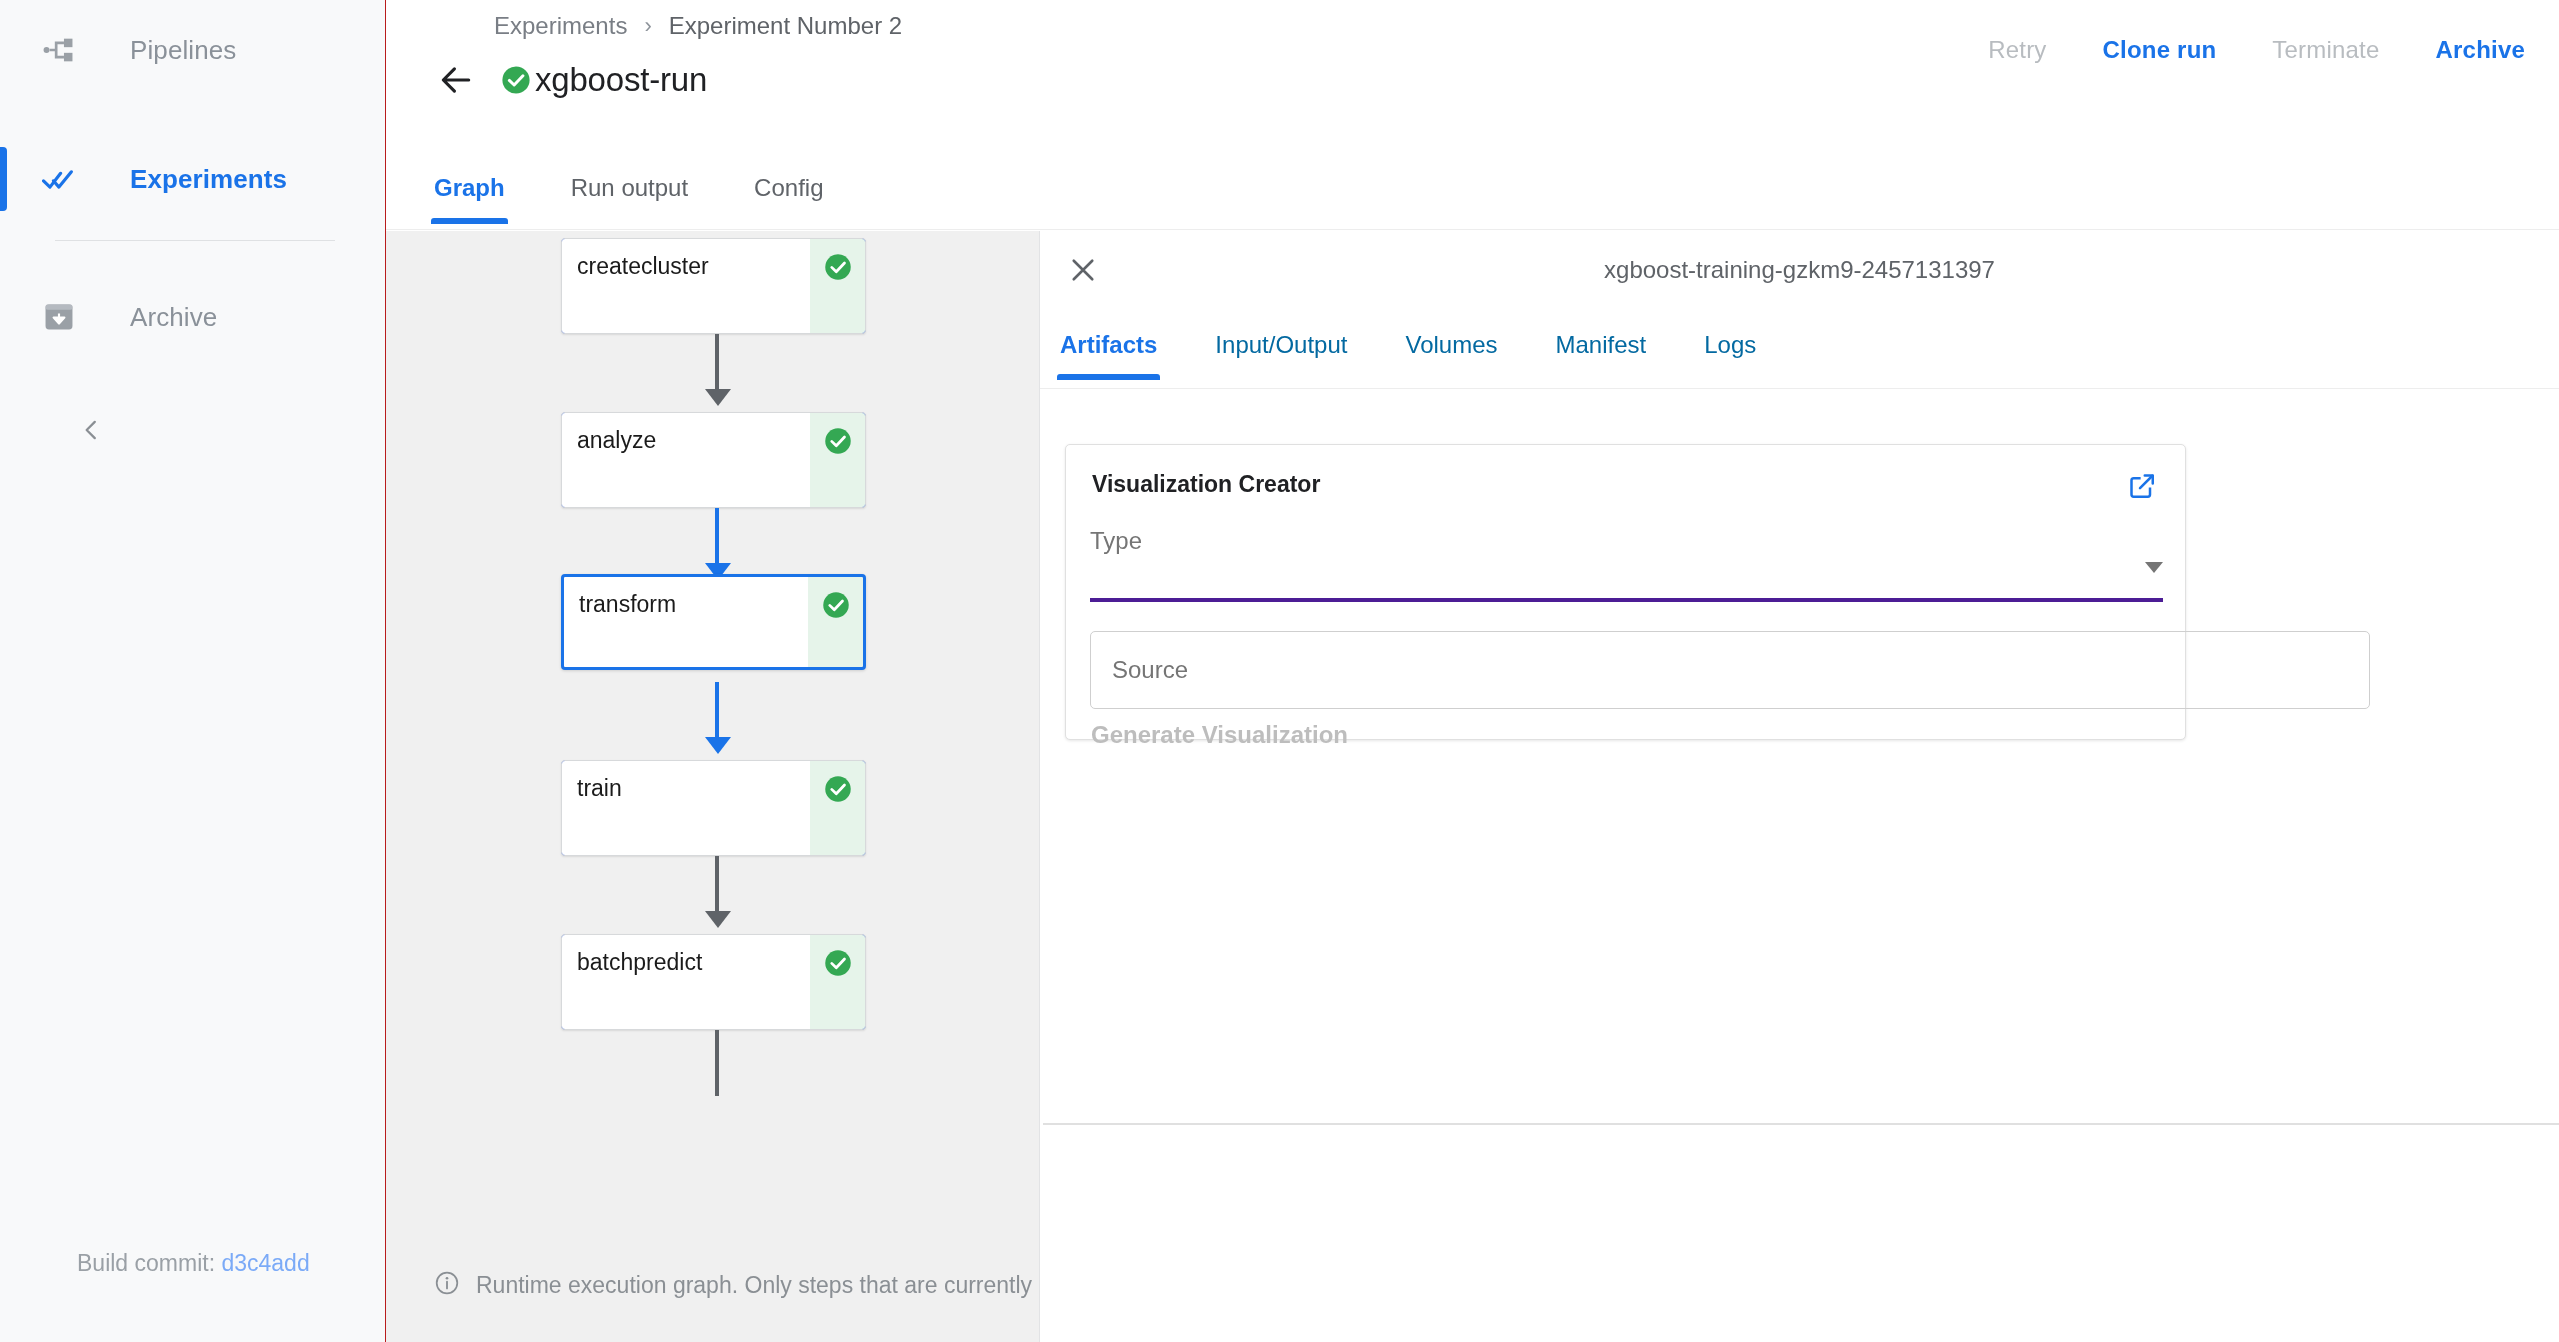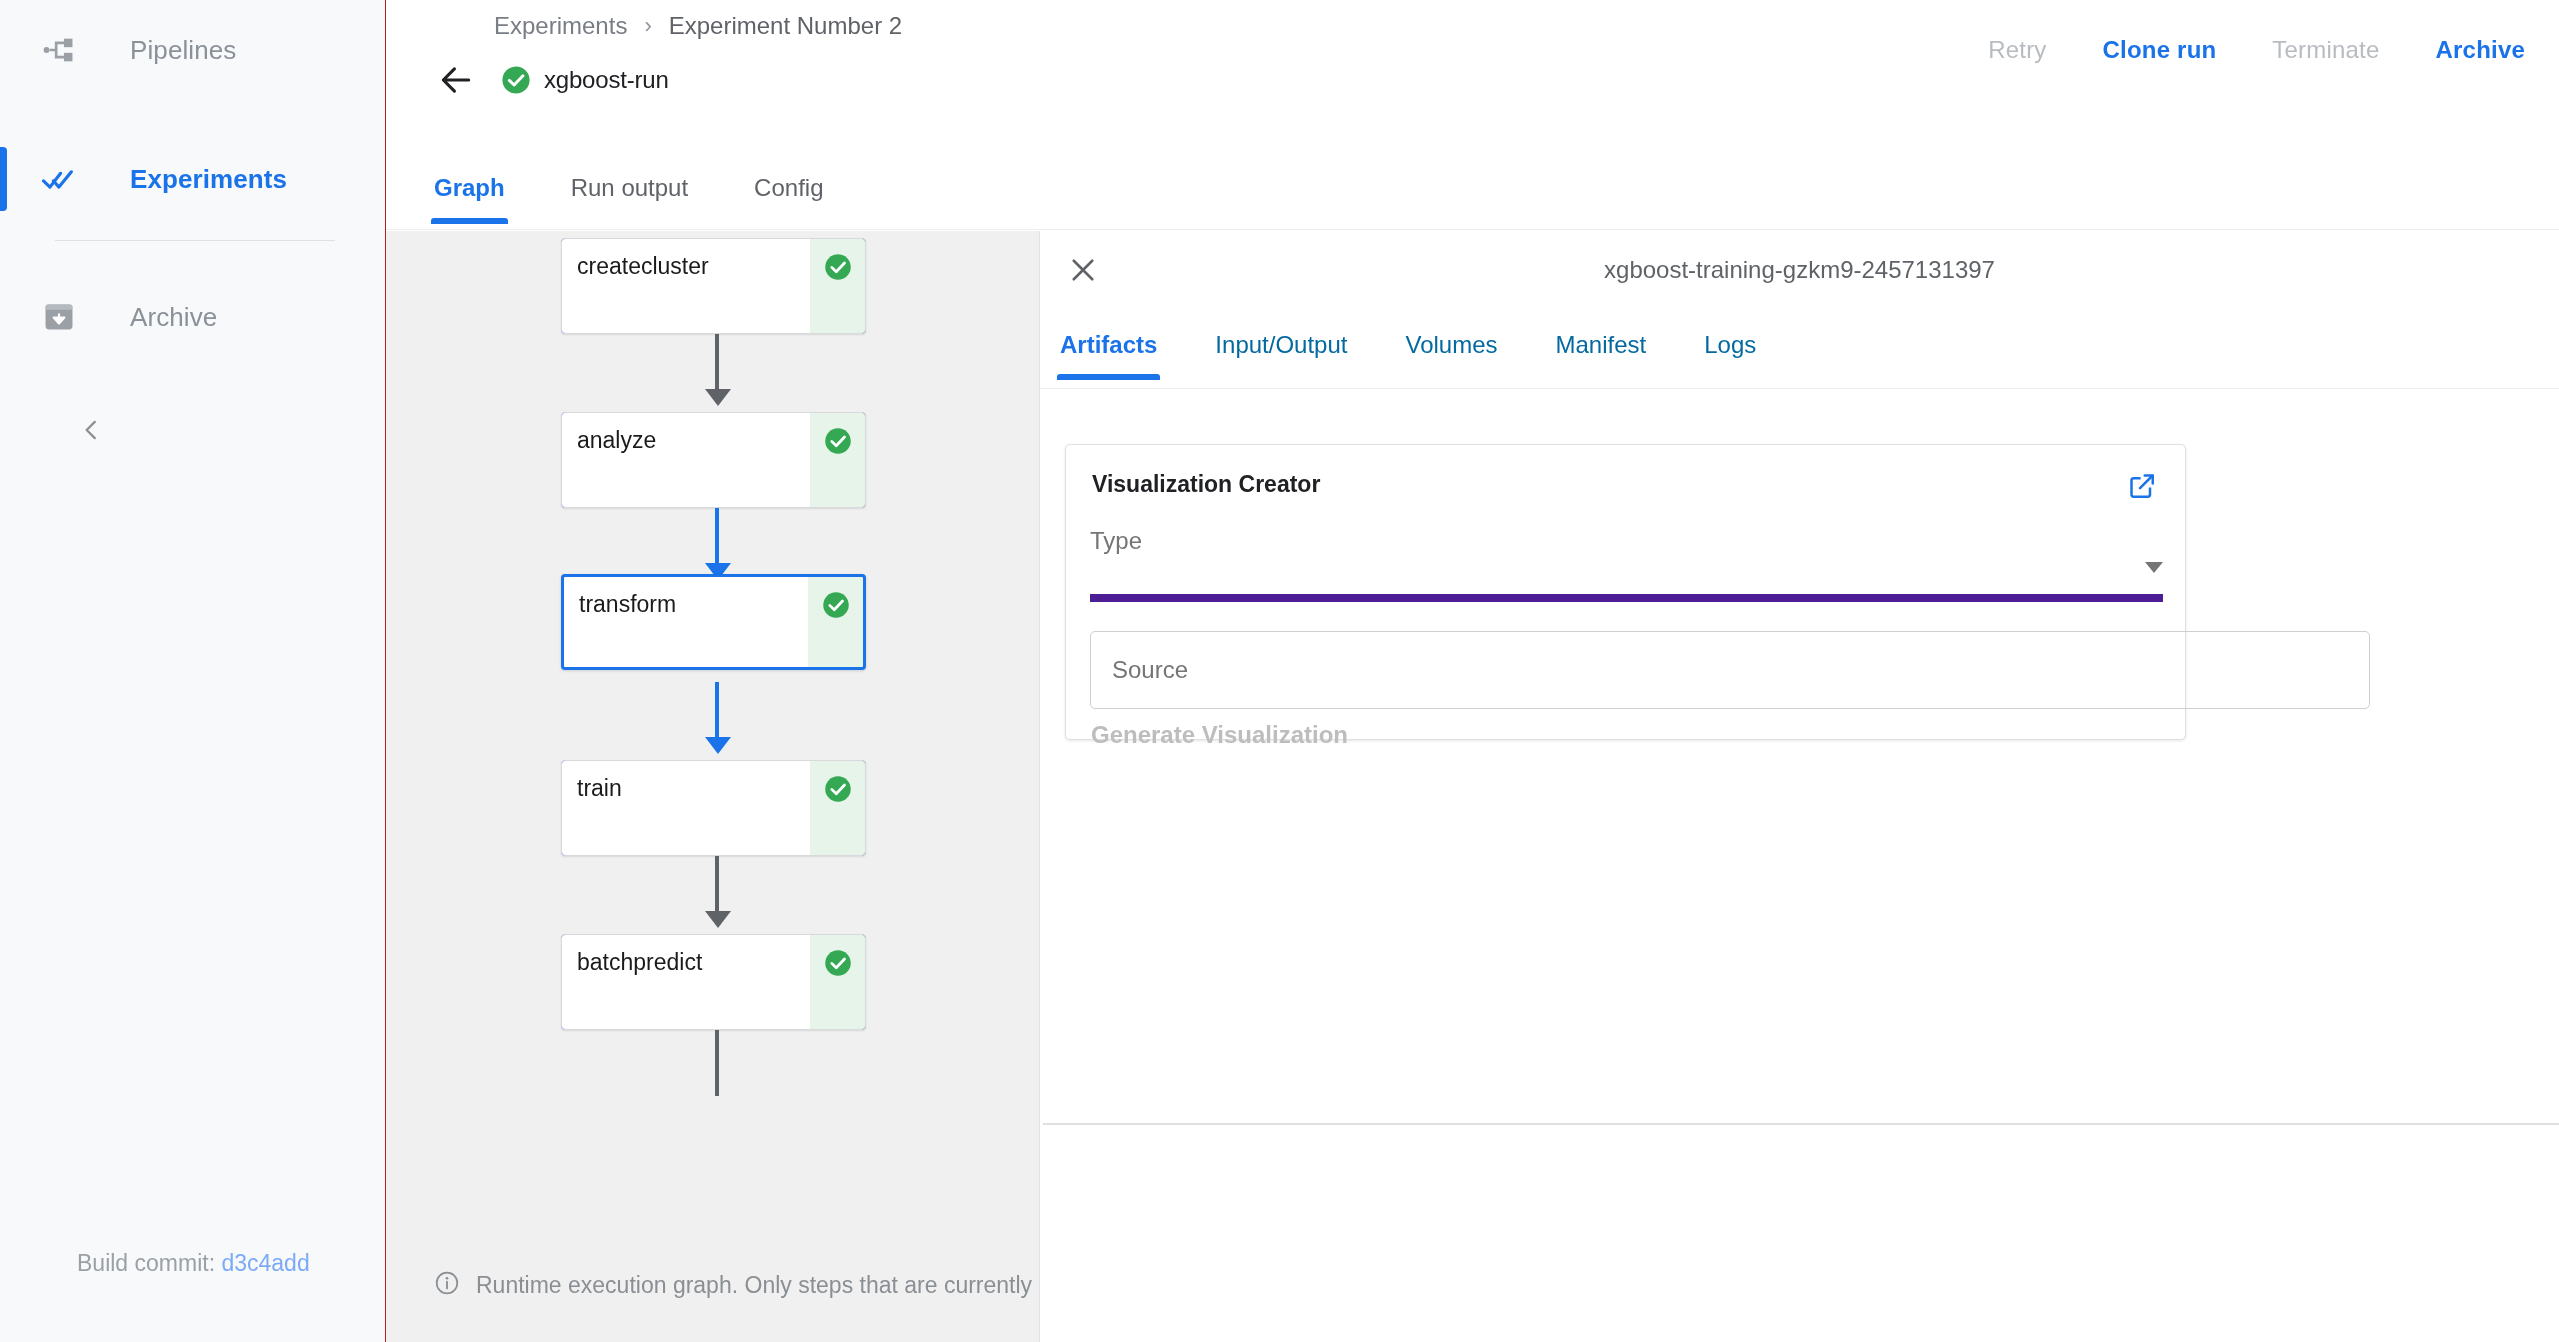--- a/index.html
+++ b/index.html
@@ -113,22 +113,22 @@
     height: 52px;
   }
   #back-arrow {
     margin-left: 48px;
     width: 44px; height: 44px;
     display: flex; align-items: center; justify-content: center;
     cursor: pointer;
   }
   #run-status-icon { margin-left: 22px; display: flex; align-items: center; }
   #page-title {
-    margin-left: 12px;
-    font-size: 24px;
+    margin-left: 3px;
+    font-size: 33px;
     color: #202124;
     letter-spacing: -0.2px;
     white-space: nowrap;
   }
 
   
   #header-actions {
     position: absolute;
     right: 34px; top: 22px;
     display: flex;
@@ -336,21 +336,21 @@
     right: 22px; top: 20px;
     width: 42px; height: 42px;
     display: flex; align-items: center; justify-content: center;
     cursor: pointer;
   }
   #type-select {
     position: absolute;
     left: 24px; top: 78px;
     width: 1073px;
     height: 79px;
-    border-bottom: 8px solid #4c1d95;
+    border-bottom: 4px solid #4c1d95;
     cursor: pointer;
   }
   #type-select .sel-label {
     position: absolute;
     left: 0; top: 4px;
     font-size: 24px;
     color: #757575;
   }
   #type-select .sel-arrow {
     position: absolute;

